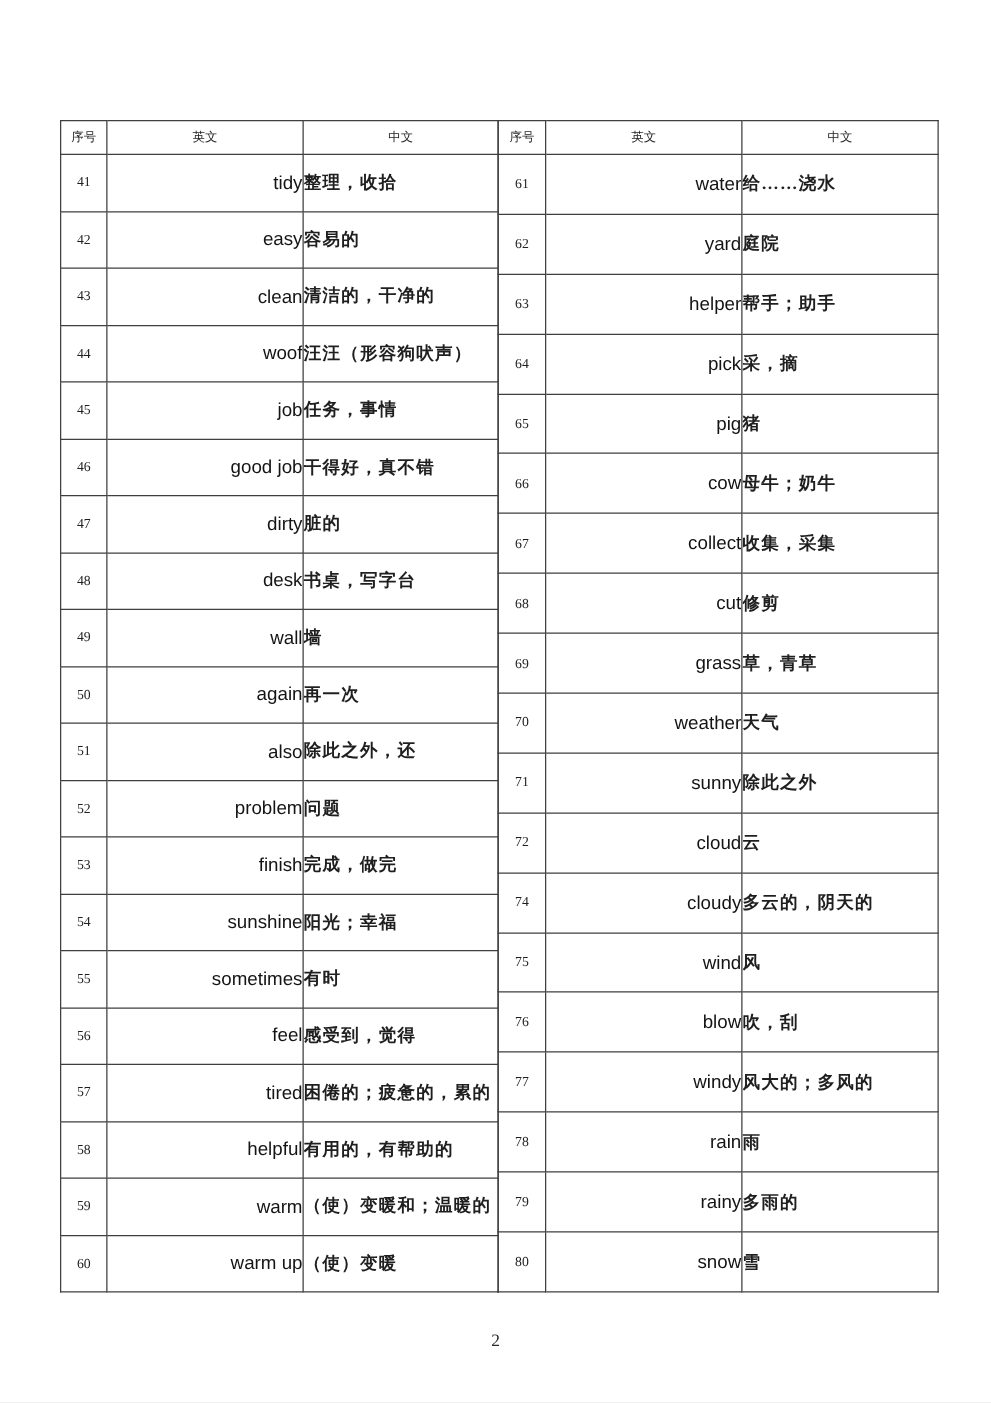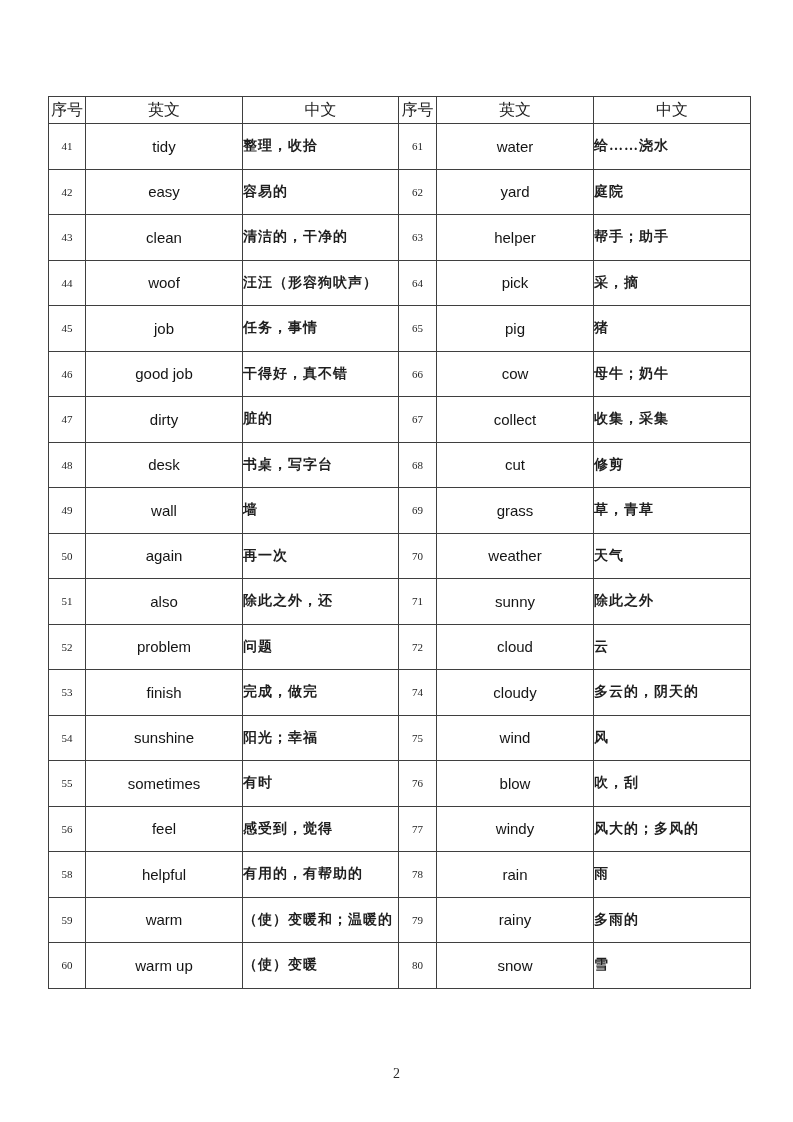--- a/index.html
+++ b/index.html
@@ -28,37 +28,37 @@
     padding: 0;
     overflow: hidden;
     white-space: nowrap;
     box-sizing: border-box;
   }
   table.vocab thead tr { height: 27px; }
   table.vocab tbody tr { height: 45.5px; }
   th.h {
     font-family: "Liberation Serif", "DejaVu Serif", serif;
     font-weight: normal;
-    font-size: 16px;
+    font-size: 10px;
     color: #1f1f1f;
     text-align: center;
     vertical-align: middle;
   }
   td.no {
     font-family: "Liberation Serif", "DejaVu Serif", serif;
     font-size: 11px;
     color: #1f1f1f;
     text-align: center;
     vertical-align: middle;
   }
   td.en {
     font-family: "Liberation Sans", "DejaVu Sans", sans-serif;
     font-size: 15px;
     color: #141414;
-    text-align: center;
+    text-align: right;
     vertical-align: middle;
     padding-left: 10px;
   }
   td.zh {
     font-family: "Liberation Serif", "DejaVu Serif", serif;
     font-size: 14px;
     color: #1f1f1f;
     text-align: left;
     vertical-align: middle;
     padding-left: 8px;
@@ -171,20 +171,25 @@
             <td class="no">55</td>
             <td class="en">sometimes</td>
             <td class="zh">有时</td>
           </tr>
           <tr>
             <td class="no">56</td>
             <td class="en">feel</td>
             <td class="zh">感受到，觉得</td>
           </tr>
           <tr>
+            <td class="no">57</td>
+            <td class="en">tired</td>
+            <td class="zh">困倦的；疲惫的，累的</td>
+          </tr>
+          <tr>
             <td class="no">58</td>
             <td class="en">helpful</td>
             <td class="zh">有用的，有帮助的</td>
           </tr>
           <tr>
             <td class="no">59</td>
             <td class="en">warm</td>
             <td class="zh">（使）变暖和；温暖的</td>
           </tr>
           <tr>

